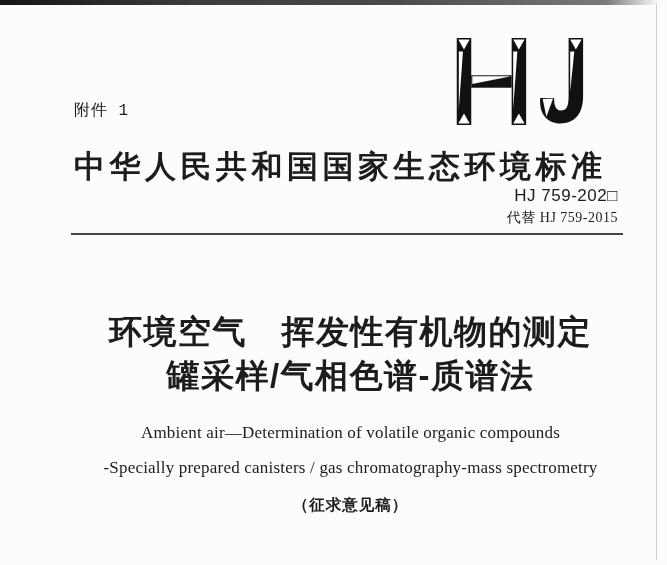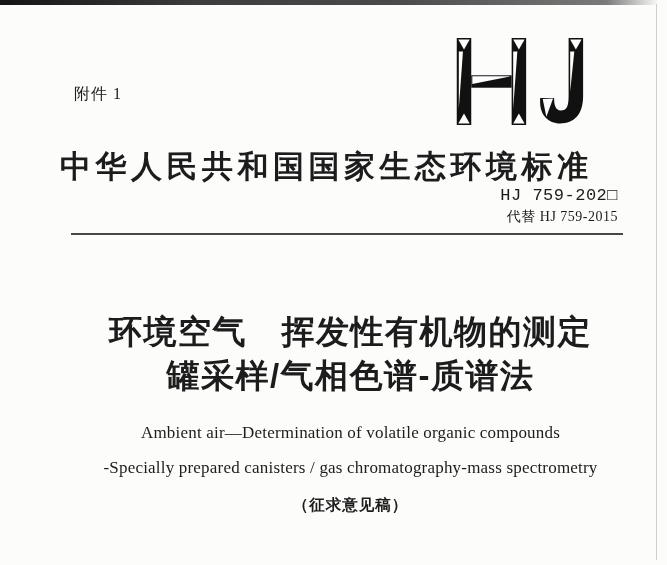--- a/index.html
+++ b/index.html
@@ -18,39 +18,39 @@
   
   .scan-top-band {
     position: absolute; left: 0; top: 0; width: 659px; height: 5px;
     background: linear-gradient(90deg, #151515 0%, #3d3d3d 30%, #4a4a4a 60%, #7a7a7a 92%, #fcfcfb 100%);
   }
   .scan-right-line {
     position: absolute; top: 4px; right: 10px; width: 1.5px; height: 556px;
     background: #cfcfcd;
   }
   .attachment {
-    position: absolute; left: 74px; top: 84px;
-    font-family: Liberation Serif, serif;
+    position: absolute; left: 74px; top: 100px;
+    font-family: Liberation Mono, monospace;
     font-size: 16px; font-weight: 500; letter-spacing: 1px;
   }
   .hj-logo {
     position: absolute; left: 456px; top: 38px; width: 132px; height: 87px;
   }
   .national-title {
-    position: absolute; left: 60px; top: 146px; width: 560px;
+    position: absolute; left: 74px; top: 146px; width: 560px;
     font-size: 31px; font-weight: 600; letter-spacing: 4.5px;
     white-space: nowrap;
     font-family: Liberation Sans, sans-serif;
   }
   .std-num-block {
     position: absolute; right: 49px; top: 186px; text-align: right;
   }
   .std-number {
     font-size: 17px; font-weight: 500; letter-spacing: 0.5px;
-    font-family: Liberation Mono, monospace;
+    font-family: Liberation Sans, sans-serif;
   }
   .std-replaces {
     margin-top: 3px;
     font-size: 14px; letter-spacing: 0.5px;
     font-family: "Liberation Serif", "DejaVu Serif", serif;
   }
   .header-rule {
     position: absolute; left: 71px; top: 233px; width: 552px; height: 2px;
     background: #474747;
   }

